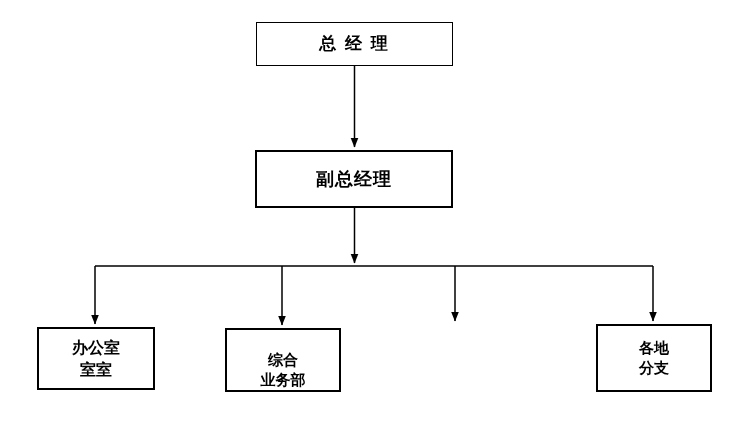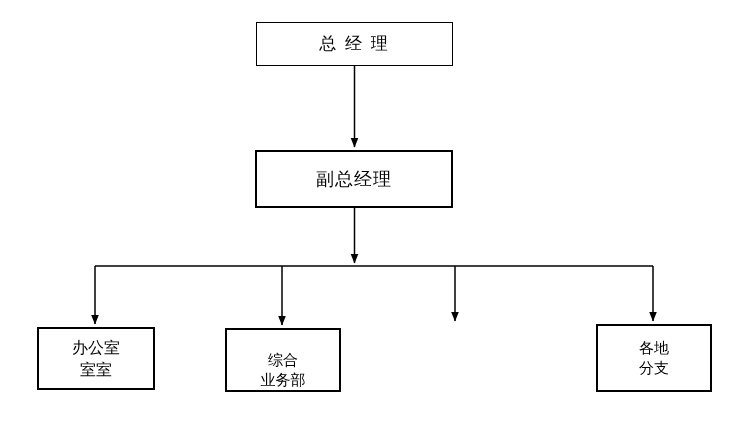--- a/index.html
+++ b/index.html
@@ -26,21 +26,21 @@
   .org-box {
     position: absolute;
     box-sizing: border-box;
     background: #ffffff;
     border: 1.5px solid #000000;
     display: flex;
     flex-direction: column;
     align-items: center;
     justify-content: center;
     text-align: center;
-    font-weight: normal;
+    font-weight: bold;
     line-height: 1.35;
   }
   .org-box .box-line {
     display: block;
     white-space: pre;
   }
   #box-top {
     left: 256px; top: 22px; width: 197px; height: 44px;
     border-width: 1px;
     font-size: 17px;

